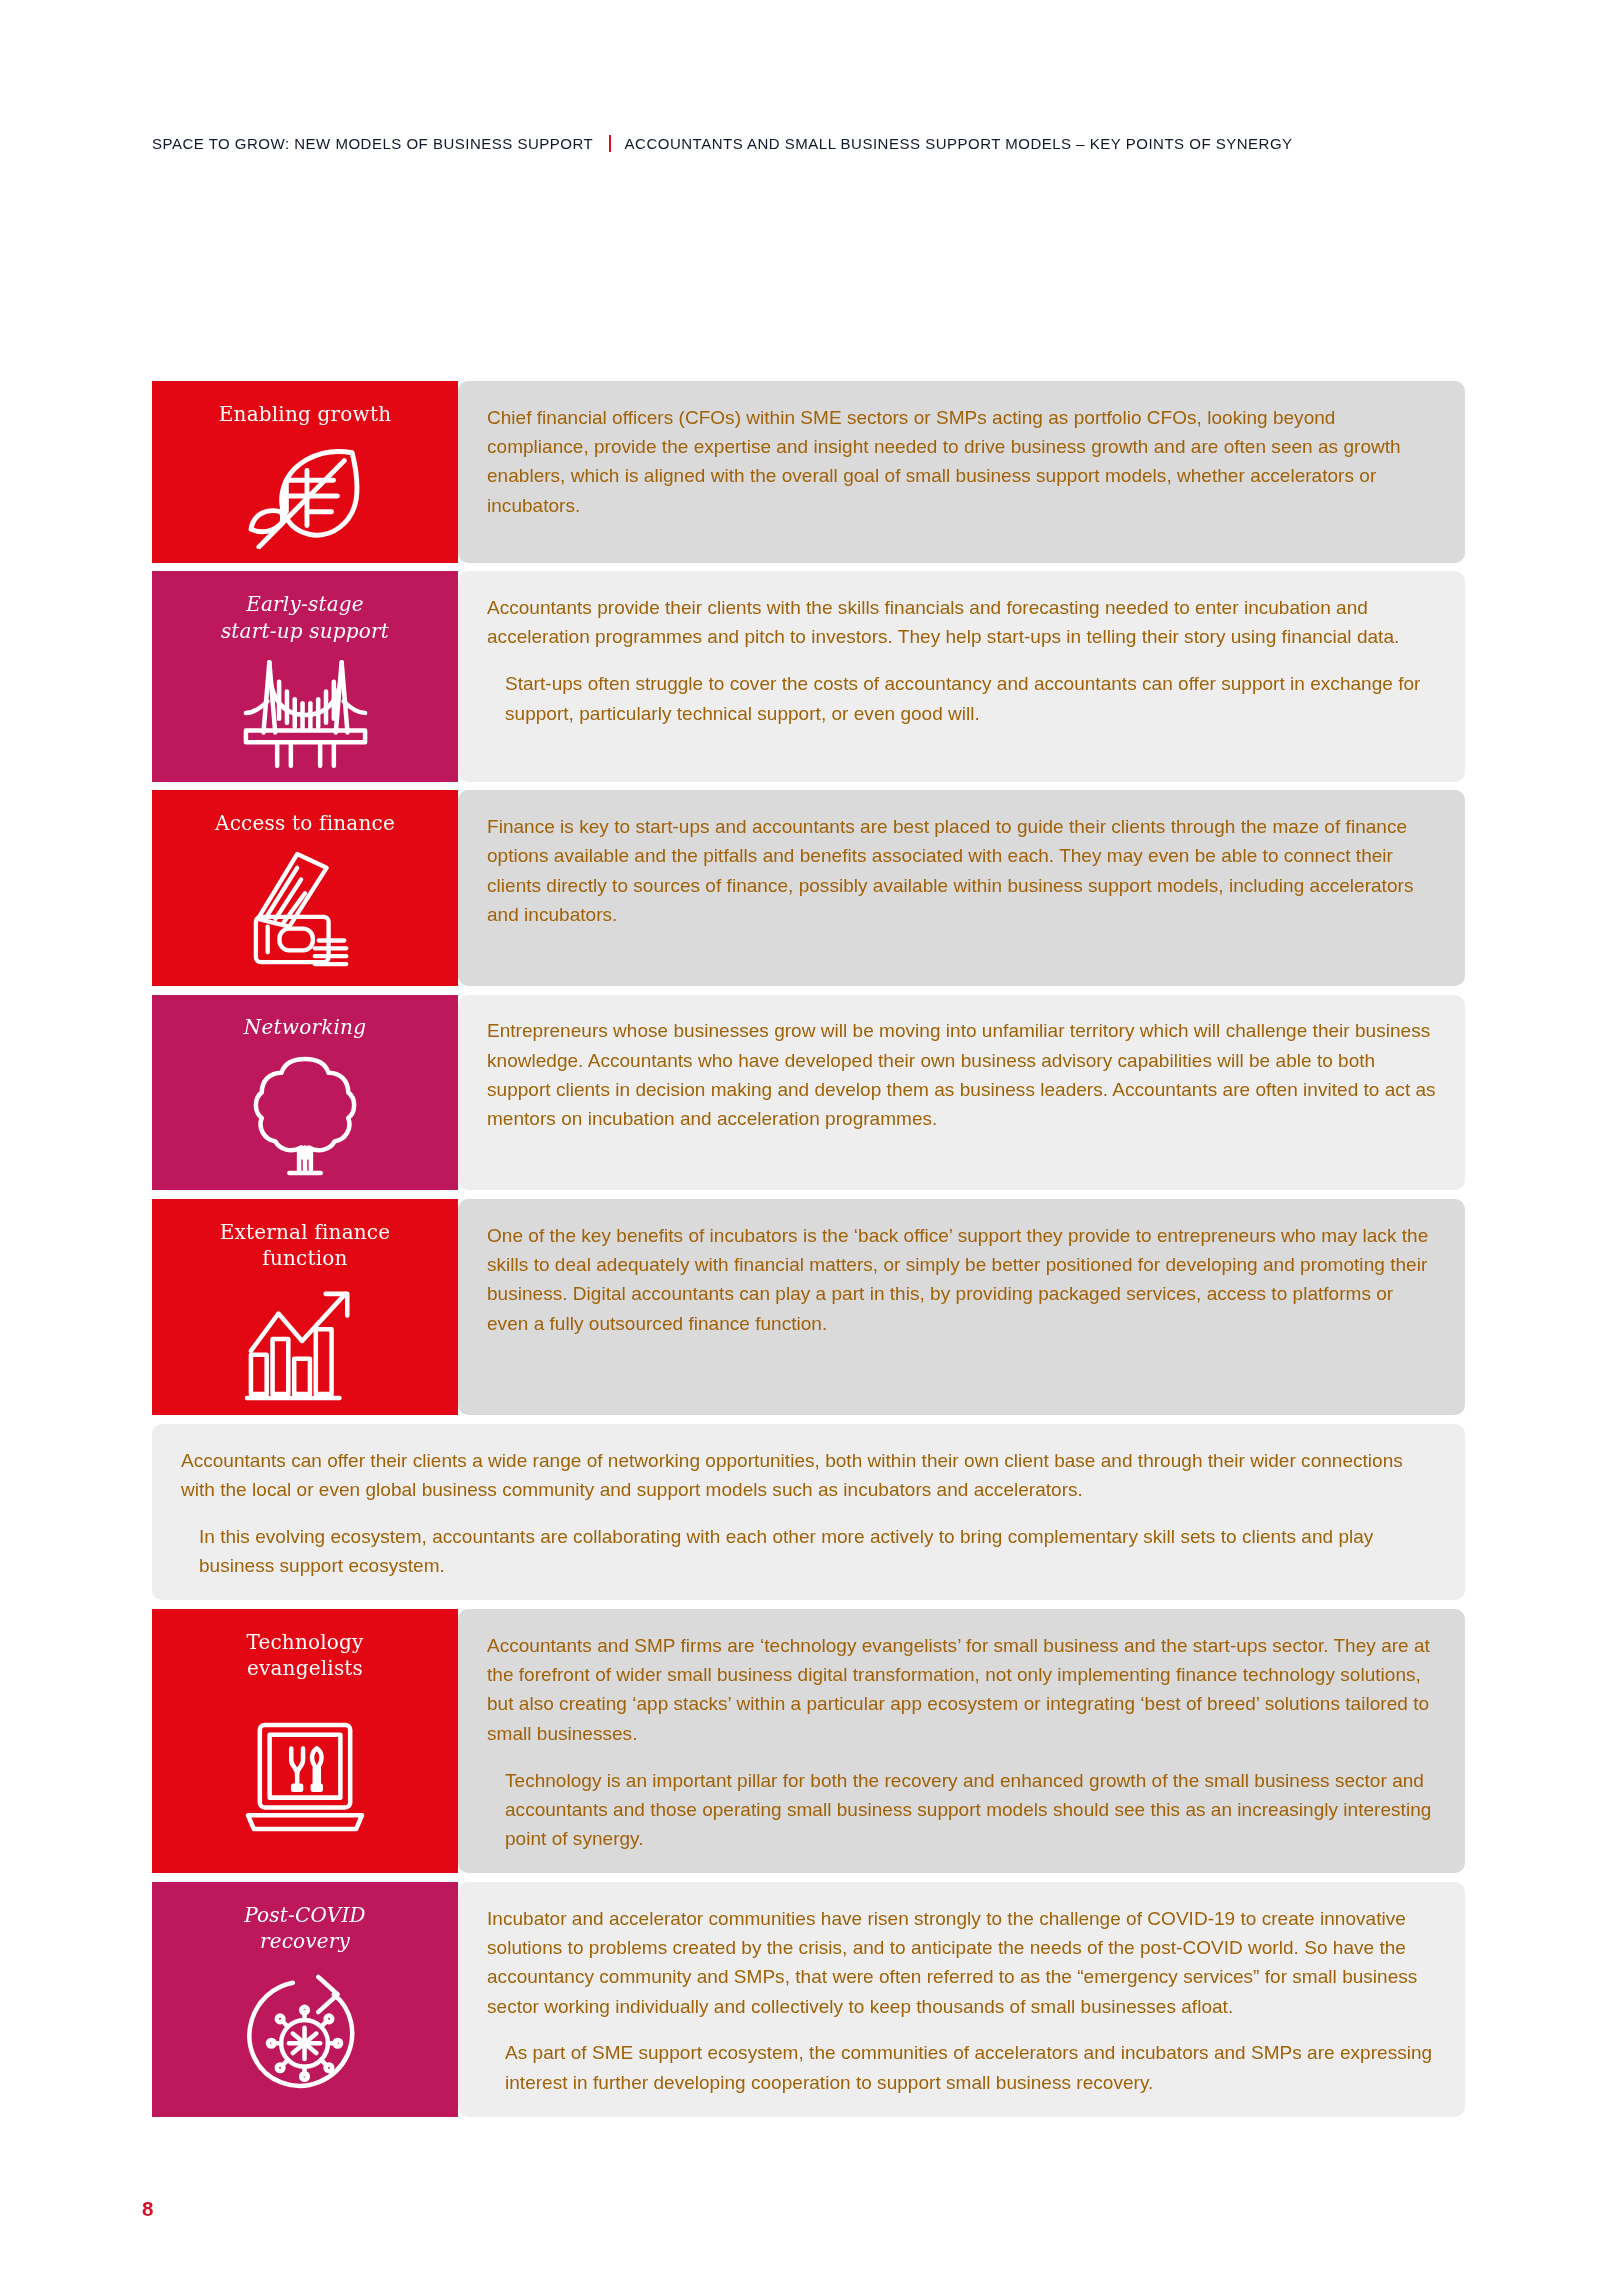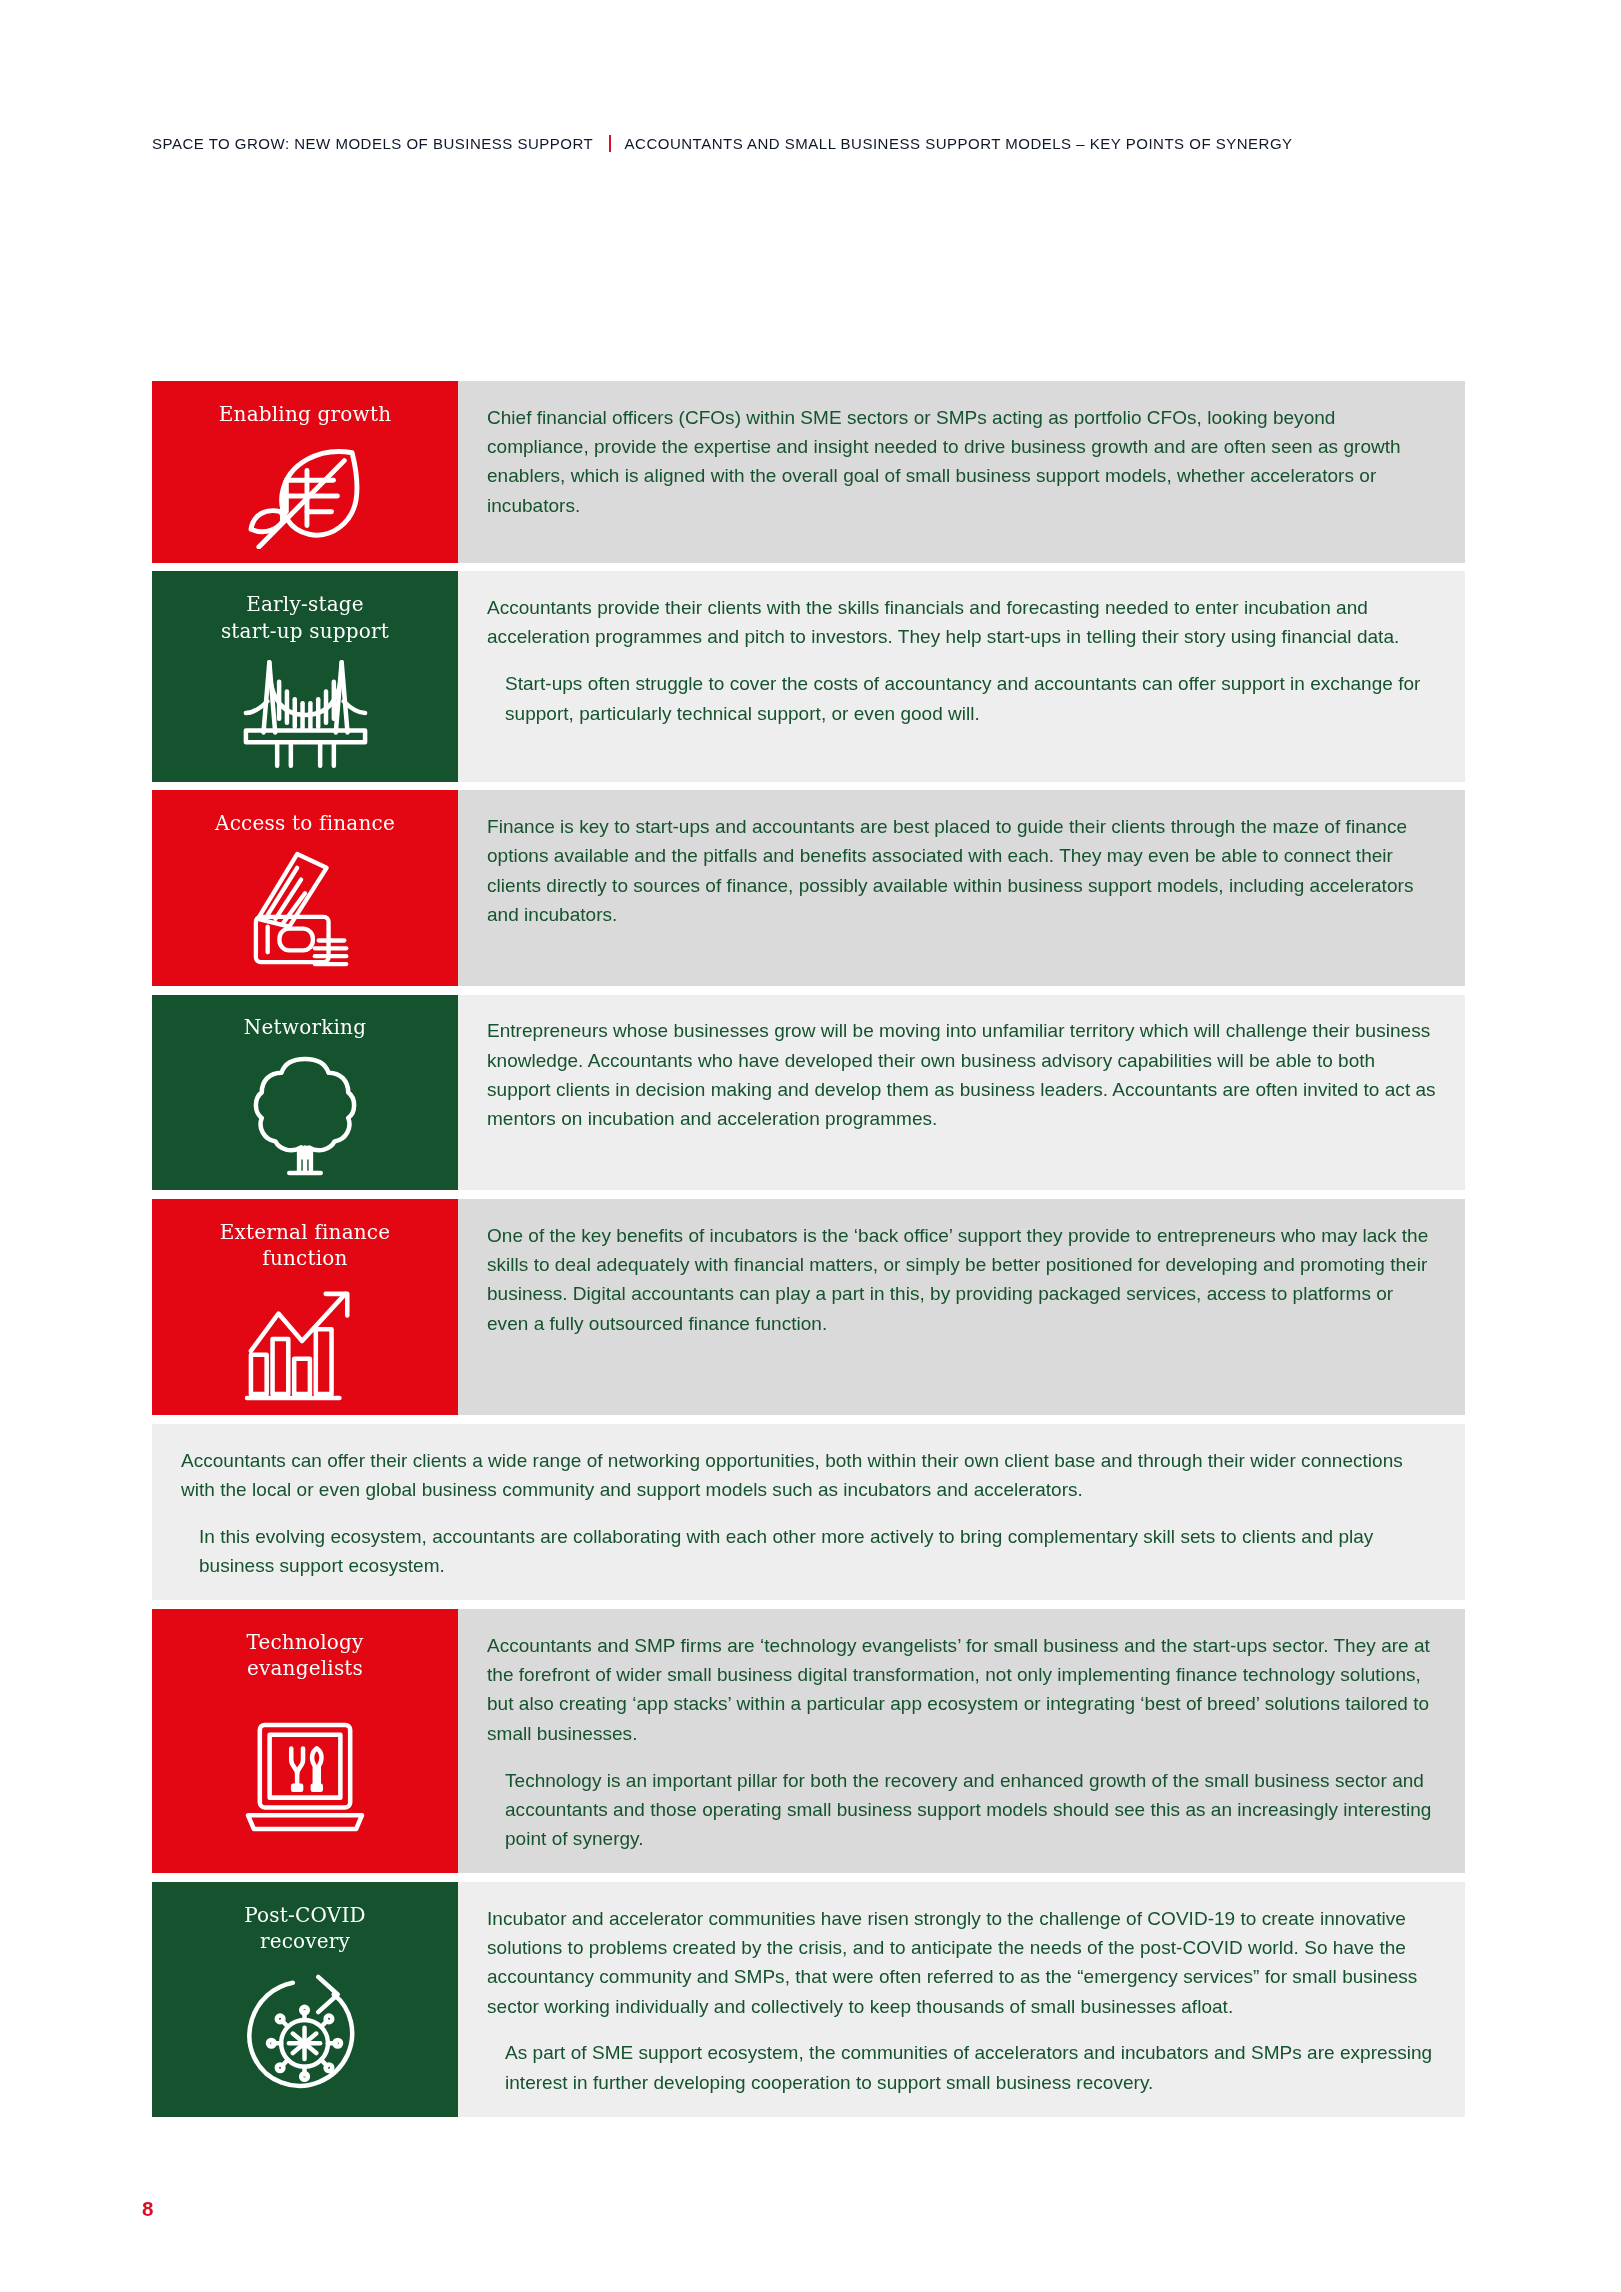--- a/index.html
+++ b/index.html
@@ -57,21 +57,21 @@
     width: 306px;
     flex: none;
     color: #ffffff;
     display: flex;
     flex-direction: column;
     align-items: center;
     padding-top: 19.6px;
     padding-bottom: 13.7px;
   }
   .syn-label.red  { background: #e30613; }
-  .syn-label.grey { background: #14532d; }
+  .syn-label.grey { background: #be185d; font-style: italic; }
 
   .syn-label-text {
     font-family: "DejaVu Serif", serif;
     font-size: 20px;
     line-height: 1.33;
     text-align: center;
     letter-spacing: 0.2px;
     font-weight: 400;
   }
 
@@ -81,21 +81,22 @@
     display: flex;
     align-items: center;
     justify-content: center;
     width: 100%;
   }
   .syn-icon svg { display: block; }
 
   .syn-body {
     flex: 1 1 auto;
     padding: 21.6px 29px 19.6px 29px;
-    color: #14532d;
+    color: #a16207;
+    border-radius: 10px;
   }
   .syn-body.dark  { background: #dadada; }
   .syn-body.light { background: #eeeeee; }
 
   .syn-body p {
     font-size: 19px;
     line-height: 1.545;
     letter-spacing: 0.03px;
   }
   .syn-body p + p { margin-top: 17.6px; margin-left: 18px; }

